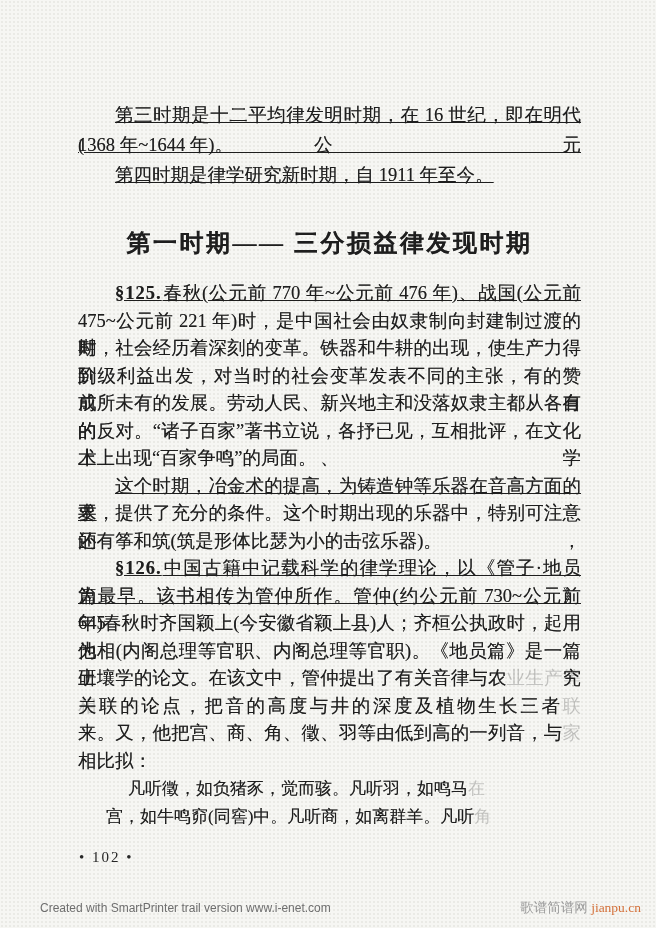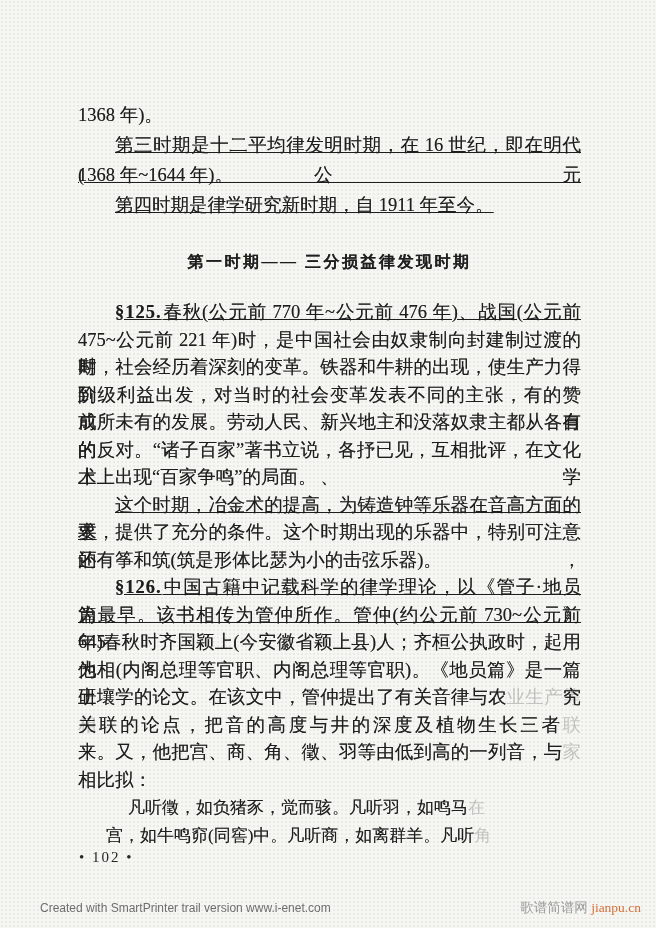--- a/index.html
+++ b/index.html
@@ -21,22 +21,22 @@
     text-align:justify; text-align-last:justify;
     white-space:normal; overflow:visible;
     text-shadow:0 0 0.5px rgba(20,20,20,0.55);
   }
   .bodytxt .line { line-height:27.5px; height:27.5px; }
   .end { text-align-last:left; }
   .ind { text-indent:2em;text-decoration:underline; }
   .mark { font-weight:bold; letter-spacing:1px; padding-right:1px; }
   .fade { color:rgba(35,35,35,0.24); text-shadow:none; }
   #heading {
-    margin-top:25px; height:34px; line-height:34px;
-    font-size:16px; font-weight:bold; text-align-last:center;
+    margin-top:36px; height:34px; line-height:34px;
+    font-size:24px; font-weight:bold; text-align-last:center;
     letter-spacing:2.5px;
     text-shadow:0 0 0.6px rgba(20,20,20,0.7);
   }
   #bodytxt { margin-top:20px; }
   .q { font-size:17px; line-height:27.5px; height:27.5px; text-align:left; text-align-last:left;
        text-shadow:0 0 0.5px rgba(20,20,20,0.5); }
   .q1 { margin-left:50px; }
   .q2 { margin-left:28px; }
   #pagenum {
     position:absolute; left:79px; top:849px;
@@ -54,21 +54,20 @@
   }
   #footer-right .url { color:#d4713b; }
 </style>
 </head>
 <body>
 
 <div id="page">
   <div id="content">
 
     <div>
-      <div class="line end"><span>1368 年)。</span></div>
       <div class="line ind"><span>第三时期是十二平均律发明时期，在 16 世纪，即在明代(公元</span></div>
       <div class="line end"><span>1368 年~1644 年)。</span></div>
       <div class="line ind end"><span>第四时期是律学研究新时期，自 1911 年至今。</span></div>
     </div>
 
     <div id="heading">第一时期—— 三分损益律发现时期</div>
 
     <div id="bodytxt" class="bodytxt">
       <div class="line ind"><b class="mark">§125.</b><span>春秋(公元前 770 年~公元前 476 年)、战国(公元前</span></div>
       <div class="line"><span>475~公元前 221 年)时，是中国社会由奴隶制向封建制过渡的时</span></div>

